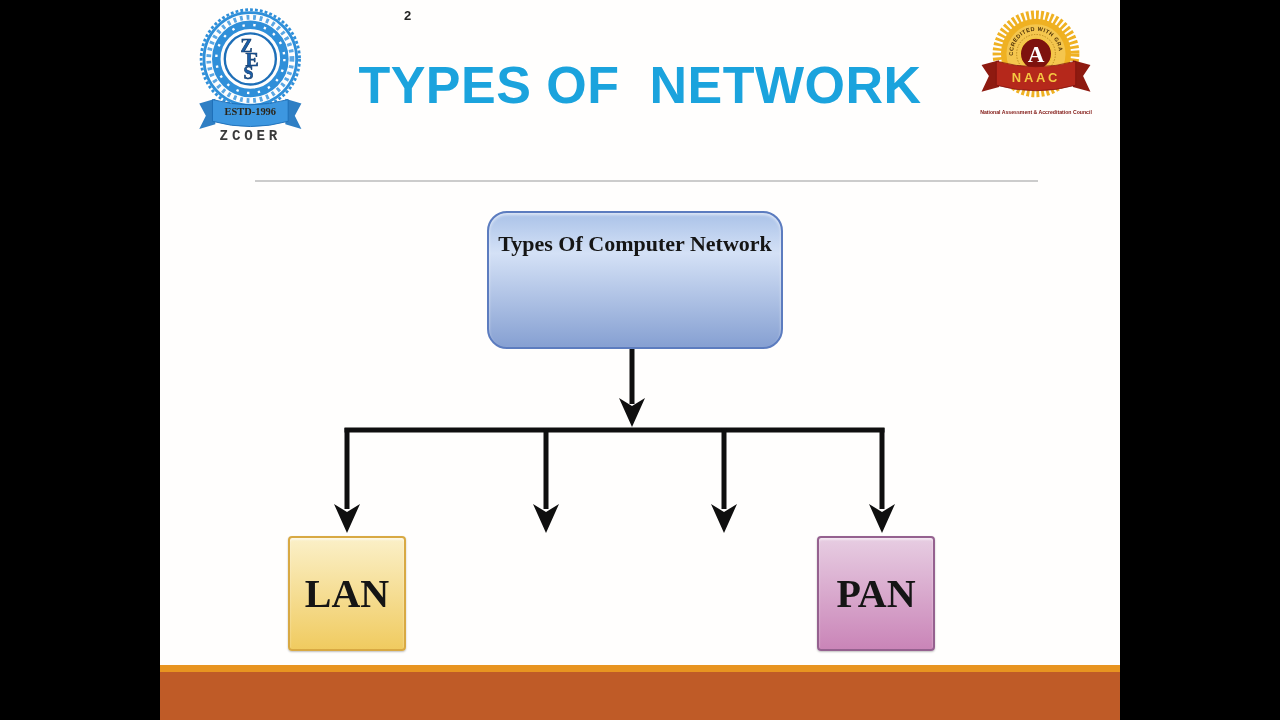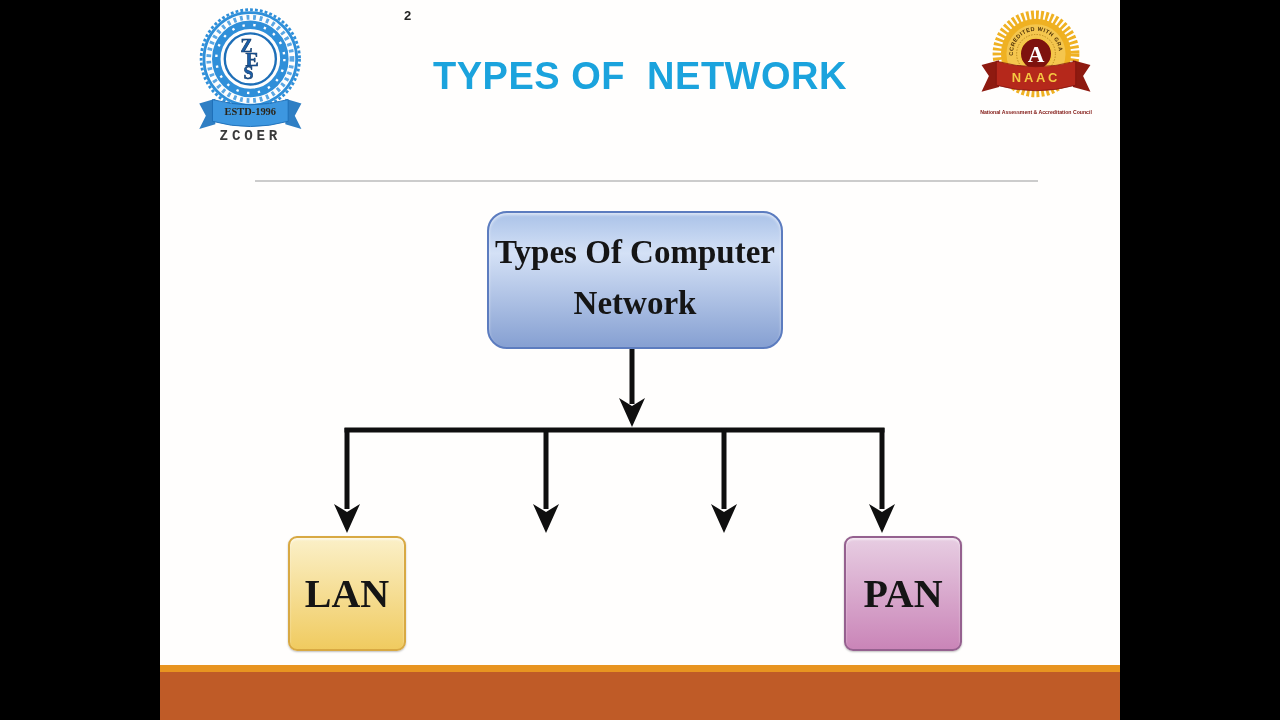--- a/index.html
+++ b/index.html
@@ -2,46 +2,46 @@
 <html style="--title-blue: #1BA3DD; --divider: #cccccc; --connector: #0f0f0f; --bar-stripe: #E89420; --bar-rust: #BF5B27; --root-top: #aac2e8; --root-mid: #d4e1f6; --root-bottom: #86a0d2; --root-border: #5c7cbf; --lan-top: #fbf0c8; --lan-bottom: #f0cb60; --lan-border: #d8a943; --man-top: #e6f3de; --man-bottom: #92c77e; --man-border: #74a95e; --wan-top: #f6b3a7; --wan-bottom: #e86c5e; --wan-border: #c65045; --pan-top: #e7cde2; --pan-bottom: #ca85b8; --pan-border: #95618f; --zcoer-blue: #2F8FD9; --naac-gold: #EFB122; --naac-maroon: #7E120E; --naac-ribbon: #B5281B;"><head>
 <meta charset="utf-8">
 <style>
   html,body{margin:0;padding:0;background:#000;width:1280px;height:720px;overflow:hidden;
     font-family:"Liberation Sans",sans-serif;}
   .stage{position:relative;width:1280px;height:720px;background:#000;}
   .slide{position:absolute;left:160px;top:0;width:960px;height:720px;background:#fffefd;}
 
   
   .title{position:absolute;left:0;top:55px;width:960px;text-align:center;
-    font-size:38px;font-weight:bold;letter-spacing:.5px;color:var(--title-blue);
+    font-size:52px;font-weight:bold;letter-spacing:.5px;color:var(--title-blue);
     white-space:pre;font-family:"Liberation Sans",sans-serif;}
   .stray-mark{position:absolute;left:244px;top:8px;font-size:13px;color:#222;font-weight:bold;}
   .divider{position:absolute;left:95px;top:180px;width:783px;height:2px;background:var(--divider);}
 
   .logo-zcoer{position:absolute;left:20px;top:5px;width:152px;height:140px;}
   .logo-naac{position:absolute;left:816px;top:8px;width:120px;height:112px;}
 
   
   .node{position:absolute;box-sizing:border-box;text-align:center;
     font-family:"Liberation Serif",serif;font-weight:bold;color:#151515;}
   .root-box{left:327px;top:211px;width:296px;height:138px;border-radius:20px;
     border:2px solid var(--root-border);
     background:linear-gradient(to bottom,var(--root-top) 0%,var(--root-mid) 30%,var(--root-bottom) 100%);
-    font-size:33px;line-height:1.55;padding-top:14px;
+    font-size:22px;line-height:1.55;padding-top:14px;
     box-shadow:inset 0 2px 3px rgba(255,255,255,.6);}
-  .child{width:118px;height:115px;border-radius:9px;top:536px;
+  .child{width:118px;height:115px;border-radius:4px;top:536px;
     font-size:40px;line-height:111px;
     box-shadow:inset 0 2px 2px rgba(255,255,255,.55), 0 1px 2px rgba(0,0,0,.25);}
   .box-lan{left:128px;border:2px solid var(--lan-border);
     background:linear-gradient(to bottom,var(--lan-top),var(--lan-bottom));}
   .box-man{left:327px;border:2px solid var(--man-border);
     background:linear-gradient(to bottom,var(--man-top),var(--man-bottom));}
   .box-wan{left:505px;border:2px solid var(--wan-border);
     background:linear-gradient(to bottom,var(--wan-top),var(--wan-bottom));}
-  .box-pan{left:684px;border:2px solid var(--pan-border);
+  .box-pan{left:657px;border:2px solid var(--pan-border);
     background:linear-gradient(to bottom,var(--pan-top),var(--pan-bottom));}
 
   .connectors{position:absolute;left:0;top:0;width:960px;height:720px;pointer-events:none;}
 
   
   .bar-stripe{position:absolute;left:0;top:665px;width:960px;height:7px;background:var(--bar-stripe);}
   .bar-rust{position:absolute;left:0;top:672px;width:960px;height:48px;background:var(--bar-rust);}
 
   svg text{font-weight:bold;}
 </style>

